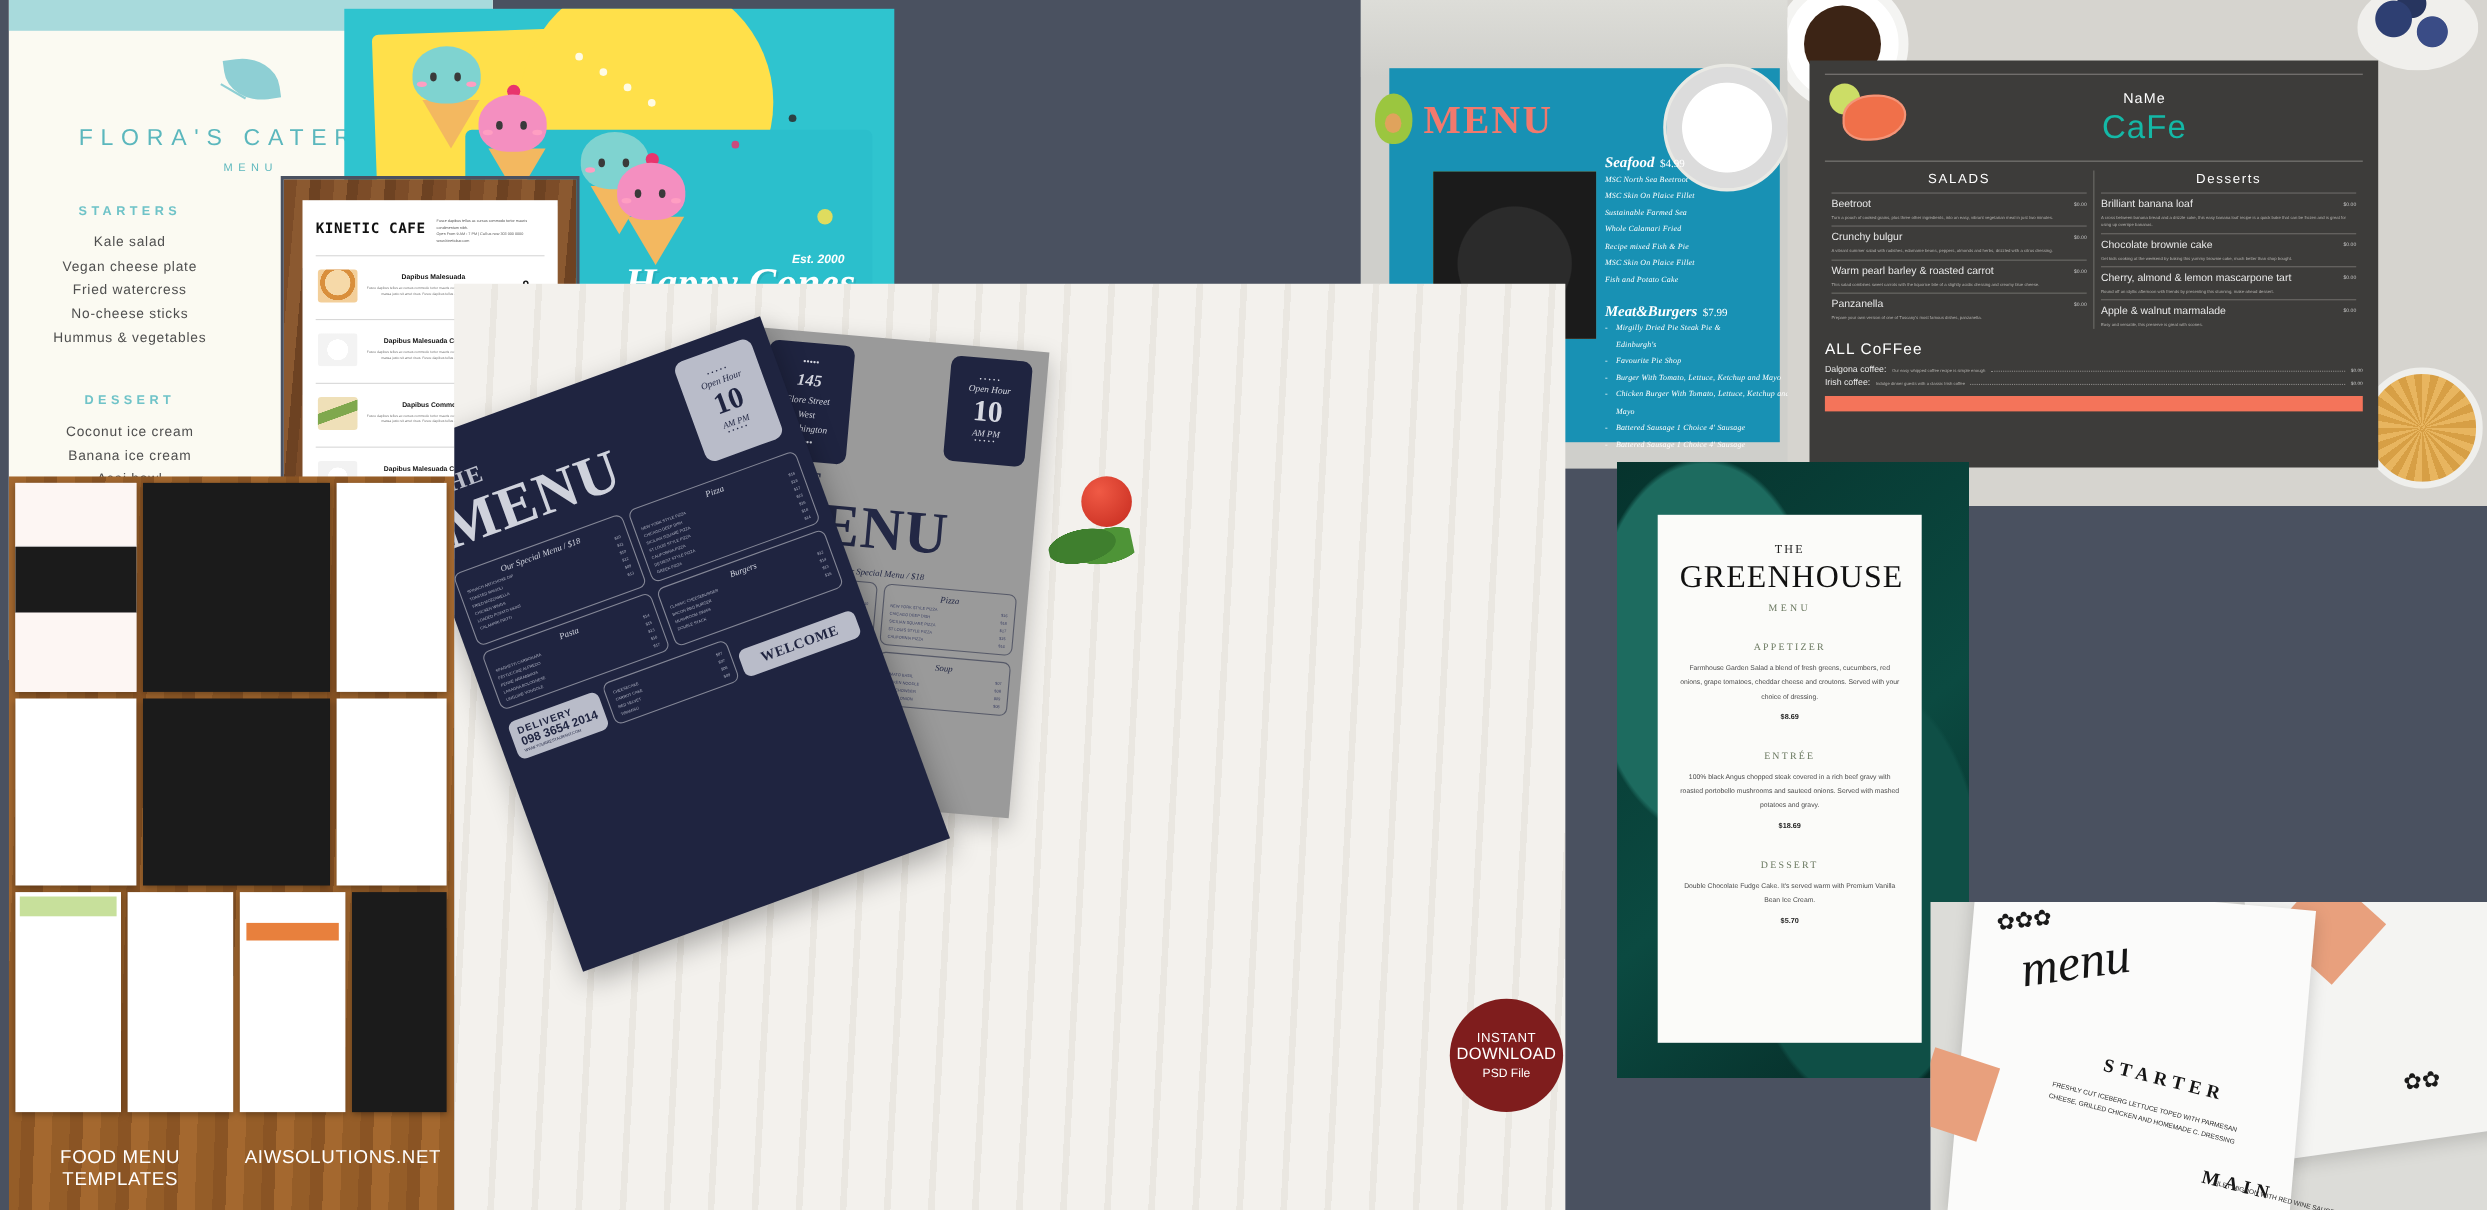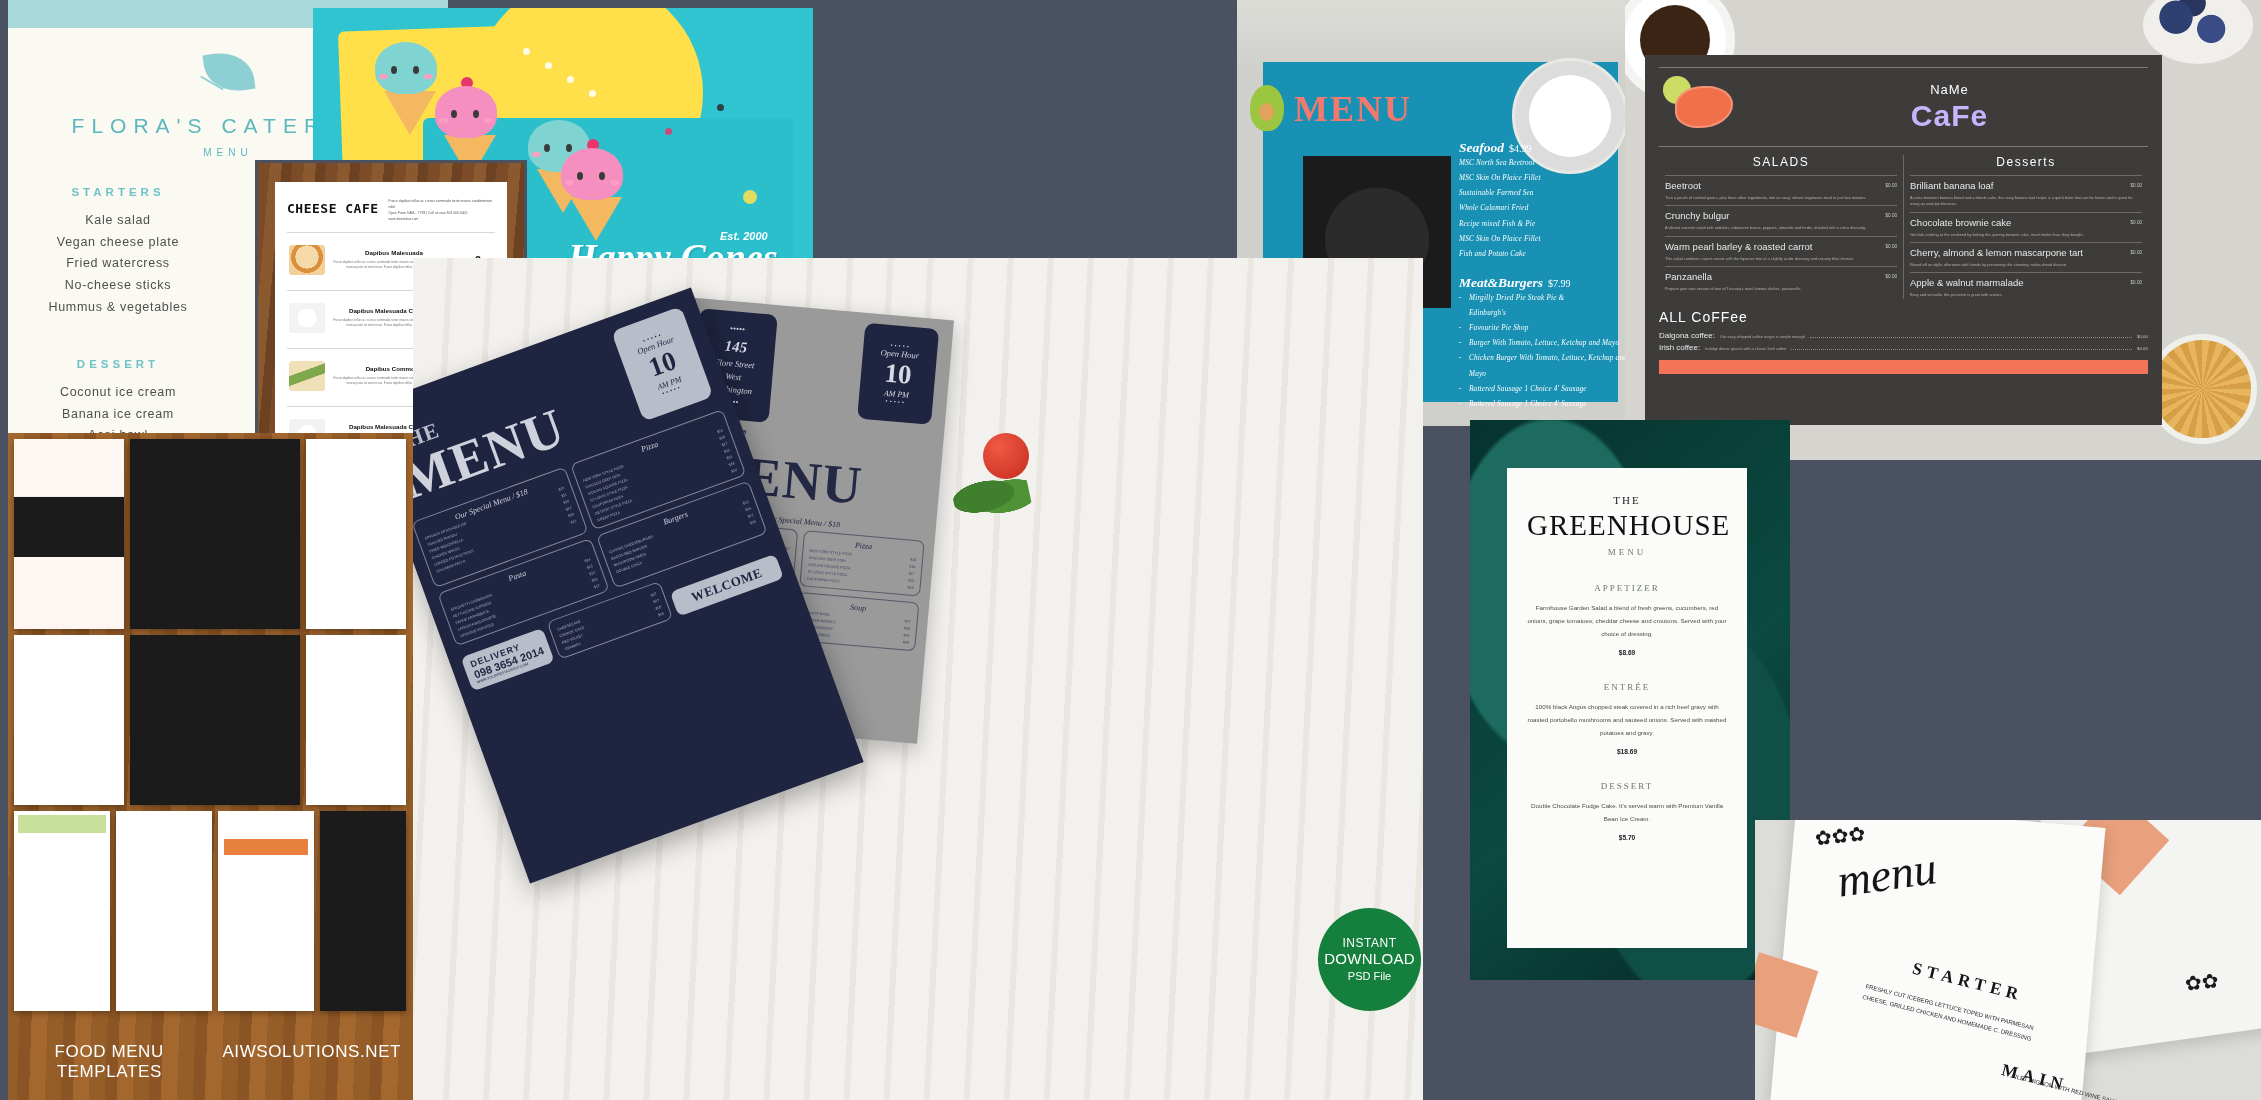--- a/index.html
+++ b/index.html
@@ -218,21 +218,21 @@
     position:absolute; left: 16px; top: 12px; width: 58px; height: 42px;
     background: #f0704a; border-radius: 52% 46% 60% 40%;
     box-shadow: inset 0 0 0 2px rgba(255,255,255,.25);
   }
   #namecafe .shrimp .lime {
     position:absolute; left: 4px; top: 2px; width: 28px; height: 28px; border-radius: 50%;
     background: #ccdd66;
   }
   #namecafe .brandtxt { flex: 1; text-align: center; }
   #namecafe .nm { color:#fff; font-size: 13px; letter-spacing:1px; }
-  #namecafe .cf { color:#c4b5fd; font-size: 30px; font-weight: 700; margin-top: 2px; letter-spacing: 1px; }
+  #namecafe .cf { color:#14b8a6; font-size: 30px; font-weight: 400; margin-top: 2px; letter-spacing: 1px; }
   #namecafe .cols2 { display: flex; margin-top: 8px; }
   #namecafe .c2 { flex: 1; padding: 0 6px; }
   #namecafe .c2:first-child { border-right: 1px solid #6d6b68; }
   #namecafe .colhead { color:#fff; text-align:center; font-size: 12px; letter-spacing:1.5px; margin-bottom: 6px; }
   #namecafe .dishrow { display:flex; align-items: flex-start; gap: 6px; border-top: 1px solid #6d6b68; padding-top: 4px; margin-top: 4px; }
   #namecafe .dish { flex: 1; color:#e9e9e9; font-size: 9.5px; line-height: 1.25; }
   #namecafe .dprice { color:#c8c8c8; font-size: 4.6px; padding-top: 3px; }
   #namecafe .ddesc { color:#b2b0ad; font-size: 3.9px; line-height: 1.65; margin-top: 3px; }
   #namecafe .allcoffee { color:#fff; font-size: 14px; margin: 10px 0 6px; letter-spacing: 1px; }
   #namecafe .cofrow { display:flex; align-items: baseline; gap: 5px; color:#e9e9e9; font-size: 8px; margin-bottom: 3px; }
@@ -304,21 +304,21 @@
   .deliv {
     position:absolute; border-radius: 7px; padding: 5px 7px;
     font-family:"Liberation Sans",sans-serif; font-weight: 700;
   }
   #poster-navy .deliv { background:#b9bcc9; color:#1f2440; }
   .deliv .dl { font-size: 9px; letter-spacing: 1px; }
   .deliv .dn { font-size: 11px; }
   .deliv .dw { font-size: 3.6px; font-weight:400; }
   #instant {
     position:absolute; left: 905px; top: 650px; width: 103px; height: 103px;
-    border-radius: 50%; background: #15803d; color:#fff; text-align:center;
+    border-radius: 50%; background: #7f1d1d; color:#fff; text-align:center;
     display:flex; flex-direction:column; align-items:center; justify-content:center;
     line-height: 1.18;
   }
   #instant .i1 { font-size: 12px; letter-spacing:.5px; }
   #instant .i2 { font-size: 15px; letter-spacing:.3px; }
   #instant .i3 { font-size: 11px; margin-top: 2px; }
   #navymock .tomato {
     position:absolute; left: 570px; top: 175px; width: 46px; height: 46px;
     border-radius: 50%; background: radial-gradient(circle at 35% 30%,#f05a45,#c52a1e);
   }
@@ -488,21 +488,21 @@
       <span style="left:430px;top:182px;background:#ffe04a;width:14px;height:14px;"></span>
     </div>
     <div class="title">Happy Cones</div>
     <div class="est">Est. 2000</div>
   </div>
 
   <div class="panel" id="kineticWrap">
     <div class="wood"></div>
     <div class="sheet">
       <div class="kc-head">
-        <div class="kc-title">CHEESE CAFE</div>
+        <div class="kc-title">KINETIC CAFE</div>
         <div class="kc-addr" style="white-space:pre-line;">Fusce dapibus tellus ac cursus commodo tortor mauris condimentum nibh.
 Open From 9 AM - 7 PM | Call us now 303 000 0000
 www.kineticbar.com</div>
       </div>
       <div class="hr"></div>
 
       <div class="row">
         <div class="thumb th-muffin"></div>
         <div class="rowinfo">
           <div class="rowname">Dapibus Malesuada</div>

